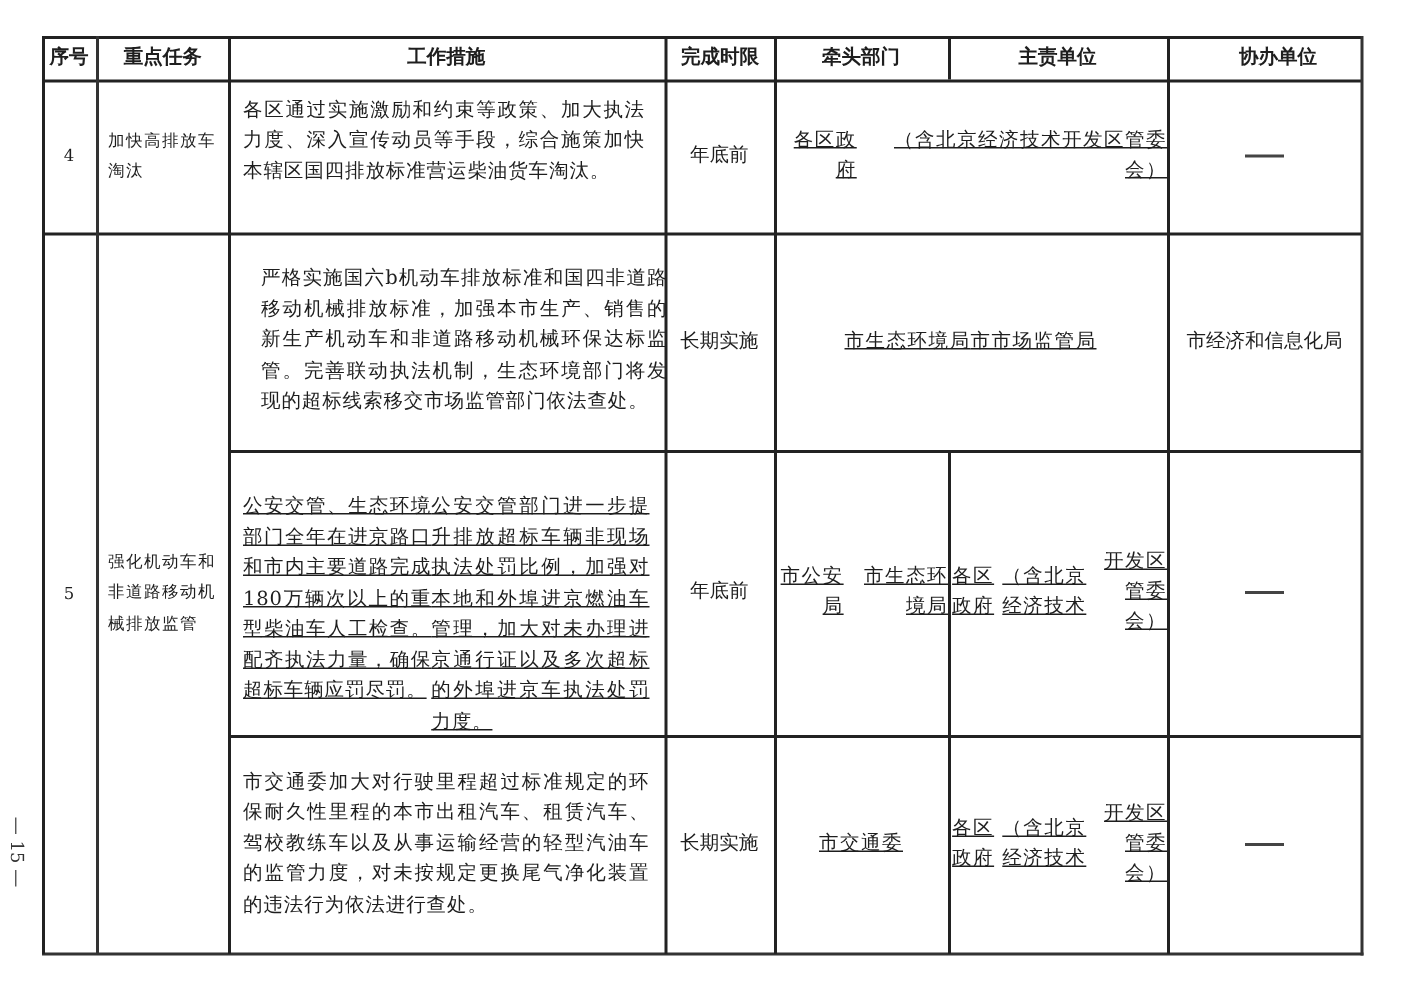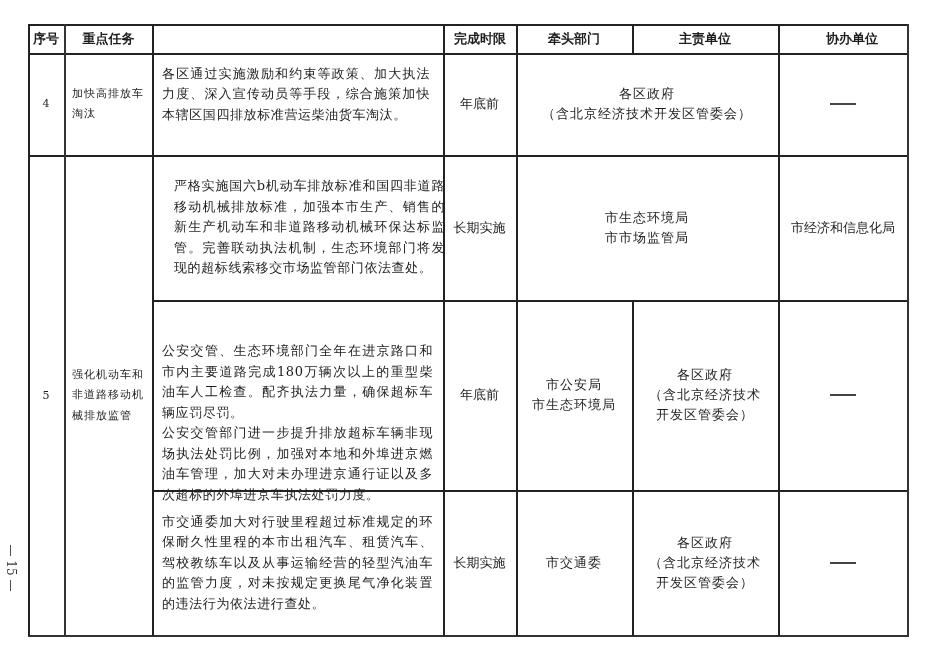--- a/index.html
+++ b/index.html
@@ -12,29 +12,30 @@
   .measure { justify-content:flex-start; text-align:justify; padding:0 10px; font-size:13px; line-height:20.5px; letter-spacing:0.6px; }
   .task { justify-content:flex-start; text-align:left; padding-left:7px; font-size:11px; line-height:20.5px; letter-spacing:1px; }
   .hl, .vl { position:absolute; background:#222; }
   .hl { height:1.5px; }
   .vl { width:1.5px; }
   .thick { background:#333; }
   .dash { display:inline-block; width:26px; height:1.5px; background:#444; }
   .pagemark { position:absolute; left:2px; top:528px; width:18px; height:80px;
               font-size:12px; color:#333; display:flex; align-items:center; justify-content:center; }
   .pagemark span { transform:rotate(90deg); white-space:nowrap; display:block; }
-  .stack { display:flex; flex-direction:column; align-items:center; }
+  .stack { display:flex; flex-direction:row; align-items:center;text-decoration:underline; }
 </style>
 </head>
 <body>
 
 <div class="tbl">
 
   <div class="cell hcell" style="left:0;top:0;width:36px;height:29px;">序号</div>
   <div class="cell hcell" style="left:37px;top:0;width:87px;height:29px;">重点任务</div>
+  <div class="cell hcell" style="left:124px;top:0;width:291px;height:29px;">工作措施</div>
   <div class="cell hcell" style="left:415px;top:0;width:74px;height:29px;">完成时限</div>
   <div class="cell hcell" style="left:488px;top:0;width:116px;height:29px;">牵头部门</div>
   <div class="cell hcell" style="left:604px;top:0;width:146px;height:29px;">主责单位</div>
   <div class="cell hcell" style="left:750px;top:0;width:148px;height:29px;">协办单位</div>
 
   <div class="cell" style="left:0;top:29px;width:36px;height:102px;font-size:11px;">4</div>
   <div class="cell task" style="left:37px;top:29px;width:87px;height:102px;">加快高排放车淘汰</div>
   <div class="cell measure" style="left:124px;top:29px;width:288px;height:102px;padding-bottom:19px;">各区通过实施激励和约束等政策、加大执法力度、深入宣传动员等手段，综合施策加快本辖区国四排放标准营运柴油货车淘汰。</div>
   <div class="cell" style="left:415px;top:29px;width:73px;height:102px;">年底前</div>
   <div class="cell stack" style="left:488px;top:29px;width:262px;height:102px;justify-content:center;letter-spacing:1px;">

